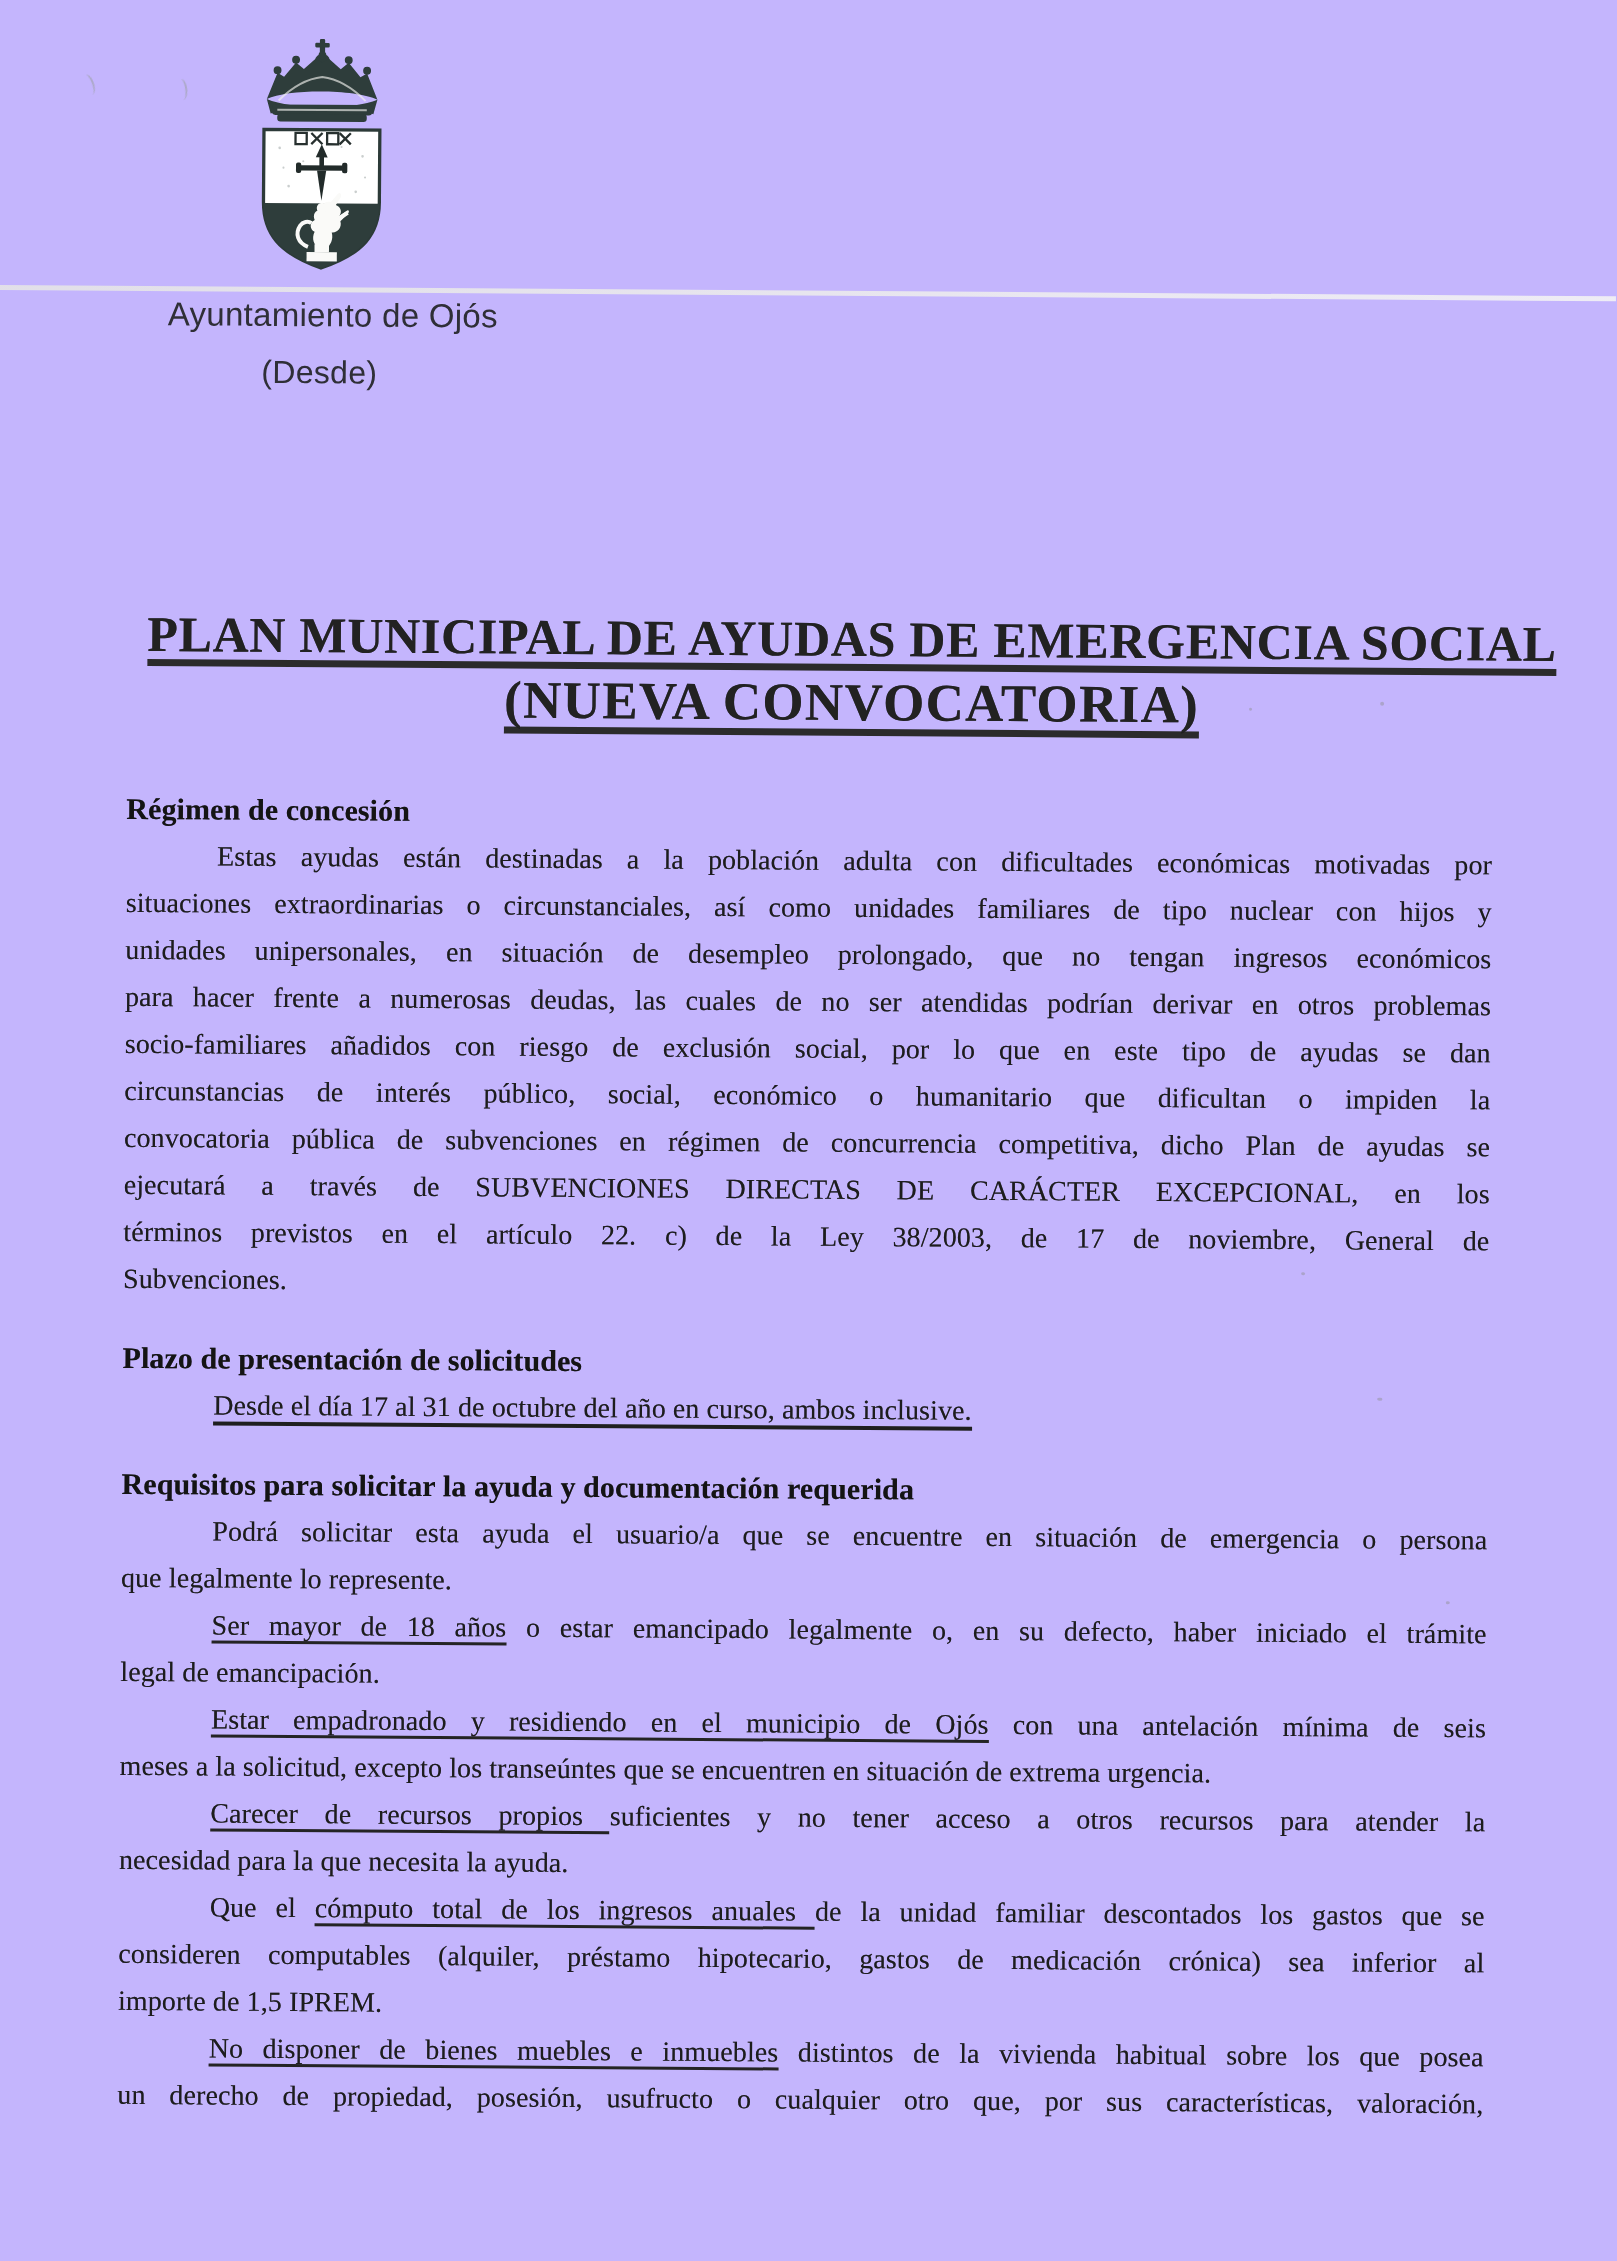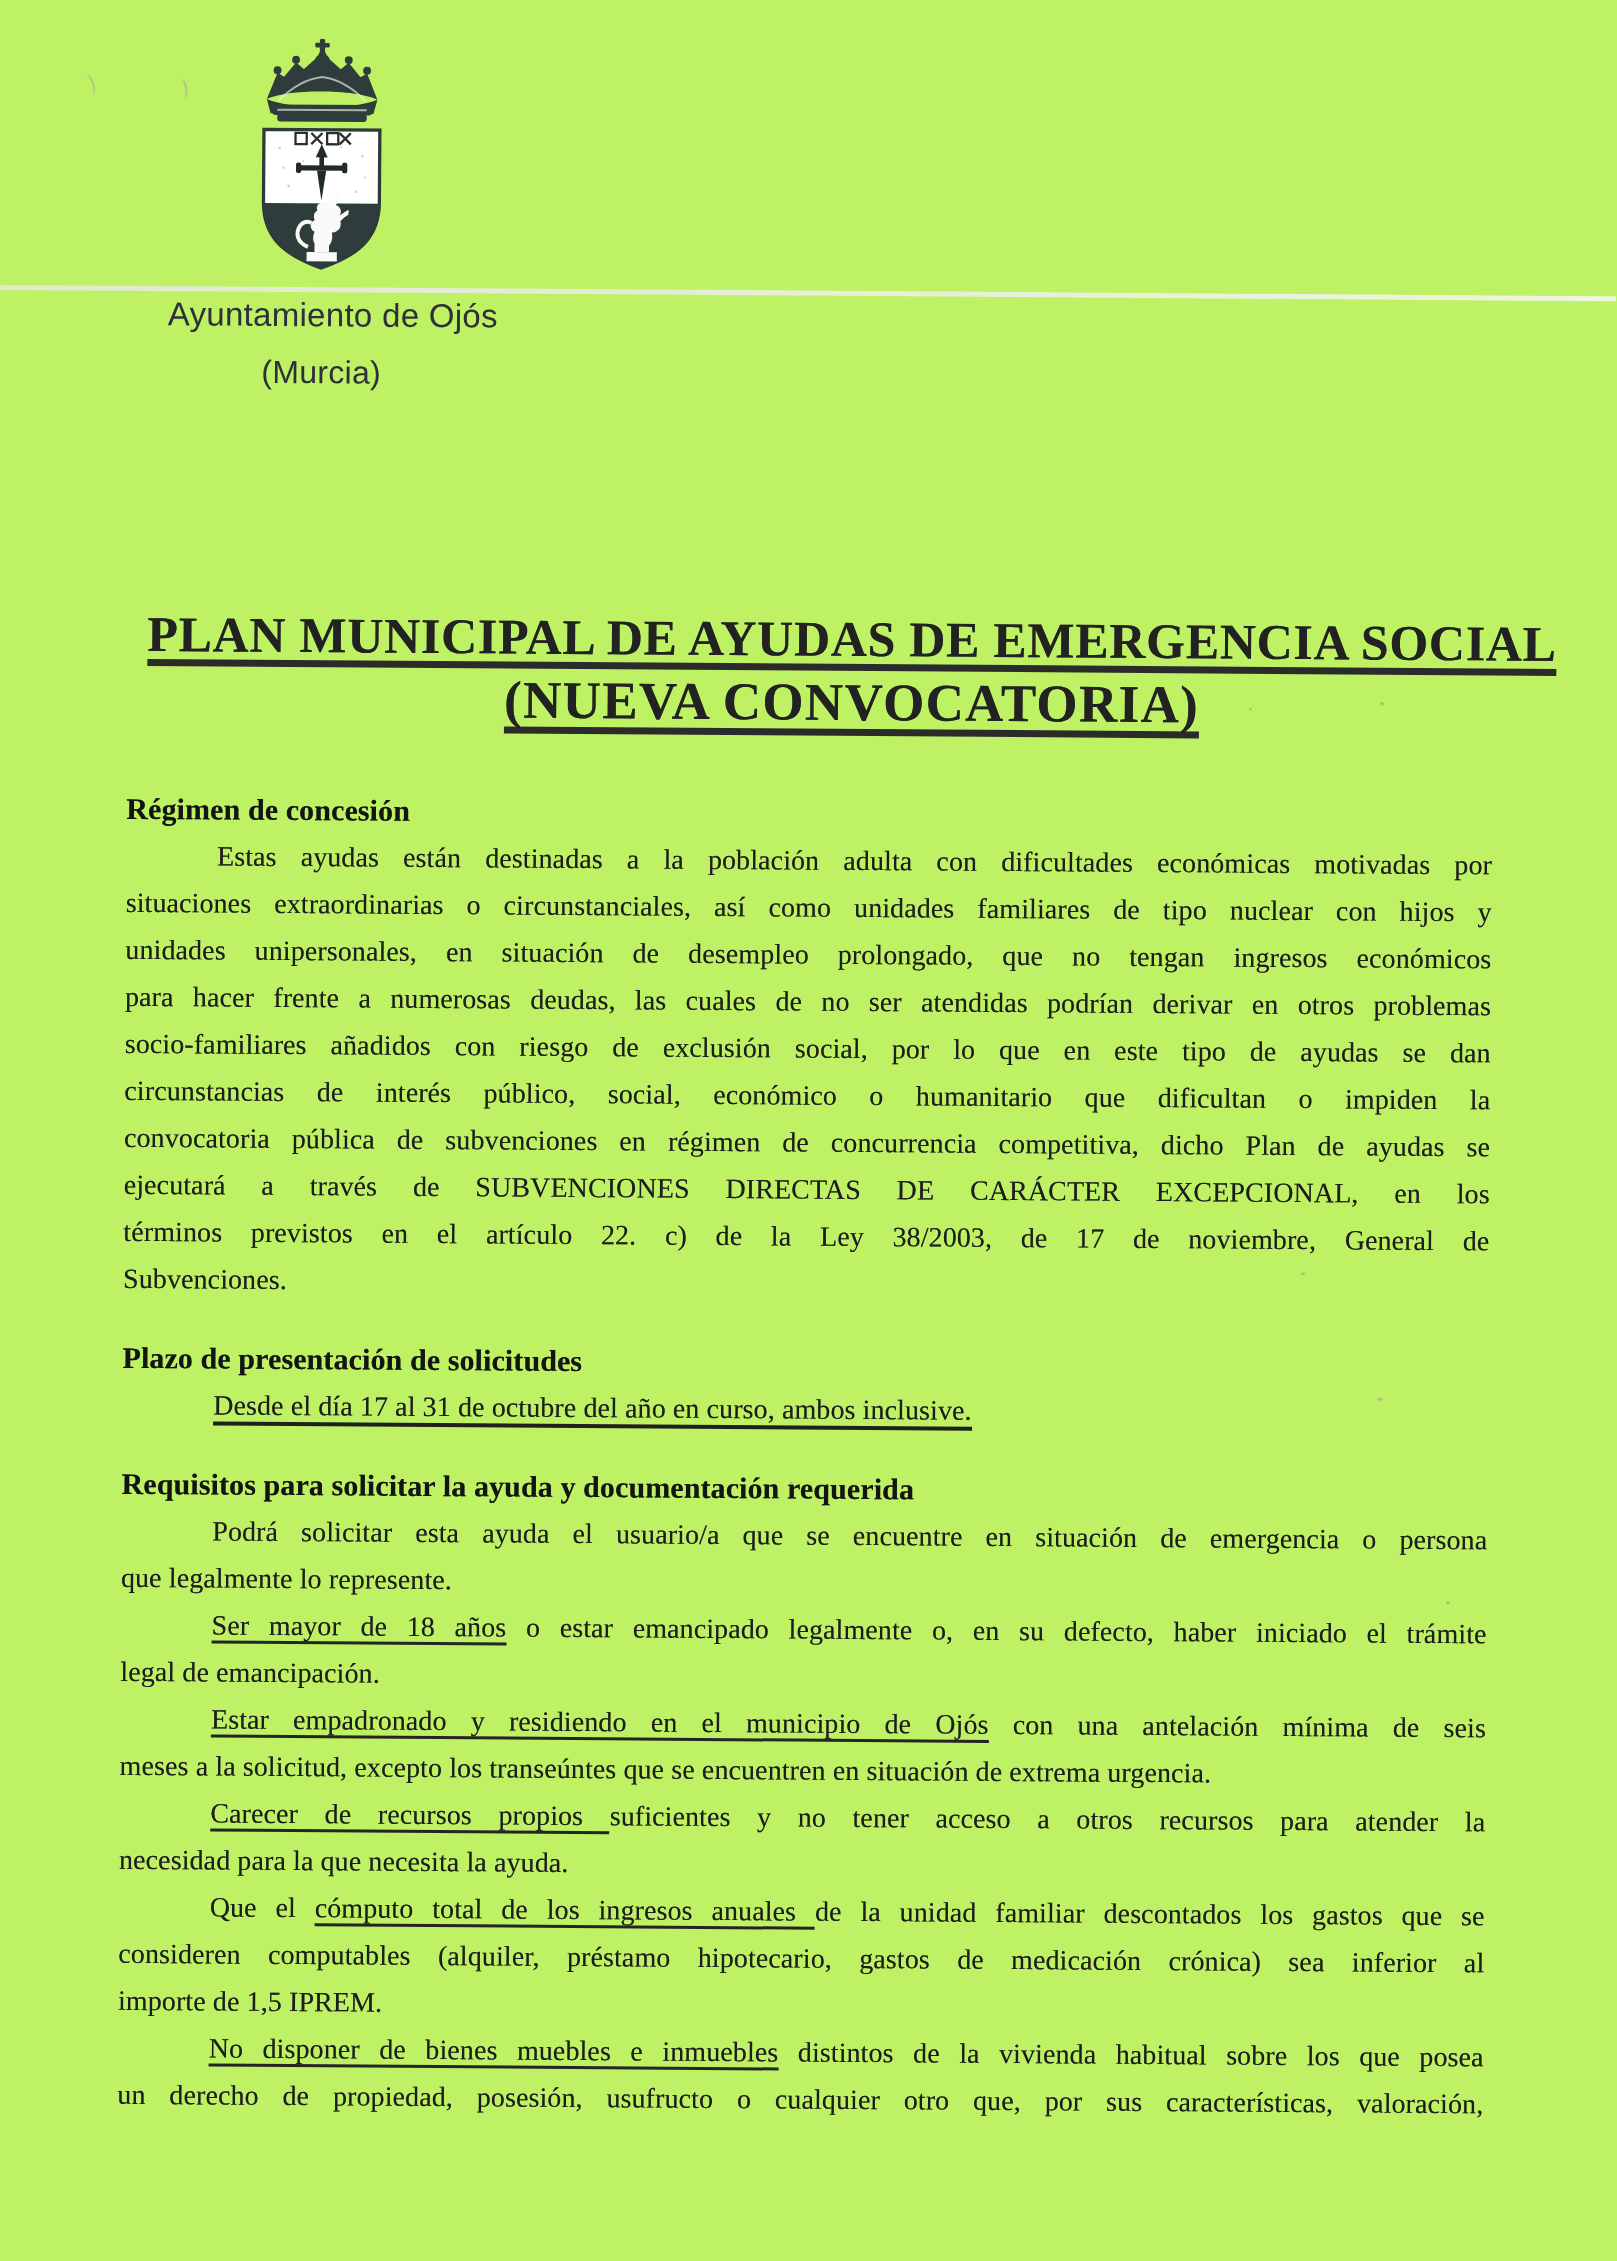--- a/index.html
+++ b/index.html
@@ -1,17 +1,17 @@
 <!DOCTYPE html>
 <html style="font-size:10.5px"><head>
 <meta charset="utf-8">
 <style>
   html,body{margin:0;padding:0;background:#9a9a9a;}
   .page{
-    position:relative;width:1618px;height:2261px;background:#bef264;overflow:hidden;
+    position:relative;width:1618px;height:2261px;background:#c4b5fd;overflow:hidden;
     font-family:"Liberation Serif","DejaVu Serif",serif;color:#1d1d1d;
   }
   .rot{position:absolute;left:0;top:0;width:1618px;height:2261px;transform:rotate(0.4deg);transform-origin:0 0;}
   
   .streak{position:absolute;left:0;top:285px;width:1618px;height:4.6px;
     background:linear-gradient(to right,#e7e7e5,#eeeeec 55%,#f6f6f4);opacity:.85;}
   .squiggle{position:absolute;width:8.6px;height:21px;border-right:2.6px solid #9aa0a0;
     border-radius:60% 40% 60% 40%;opacity:.55;filter:blur(0.3px);}
   .sq1{left:84px;top:74px;transform:rotate(-24deg);}
   .sq2{left:177px;top:78px;transform:rotate(-12deg);}
@@ -120,21 +120,21 @@
           <path d="M110,286 L138,268" stroke="#fafaf8" stroke-width="6"></path>
           <path d="M95,322 C87,318 83,307 88,297 C80,293 80,283 88,279 C84,271 90,262 99,264 C97,256 104,249 112,252 L123,239 C127,236 129,241 127,245 L120,256 C128,259 130,267 125,273 L136,265 C141,262 141,268 137,271 L127,281 C130,291 122,299 114,298 C117,308 112,318 106,322 Z" fill="#fafaf8"></path>
           <circle cx="99" cy="261" r="8" fill="#fafaf8"></circle>
           <rect x="88" y="316" width="22" height="12" fill="#fafaf8"></rect>
           <rect x="76" y="328" width="46" height="14" fill="#fafaf8"></rect>
         </g>
       </g>
     </svg>
 
     <div class="org">Ayuntamiento de Ojós</div>
-    <div class="murcia">(Murcia)</div>
+    <div class="murcia">(Desde)</div>
 
     <div class="title-block">
       <span class="t1">PLAN MUNICIPAL DE AYUDAS DE EMERGENCIA SOCIAL</span><br>
       <span class="t2">(NUEVA CONVOCATORIA)</span>
     </div>
 
     <div class="body">
 
       <div class="hd">Régimen de concesión</div>
       <div>

